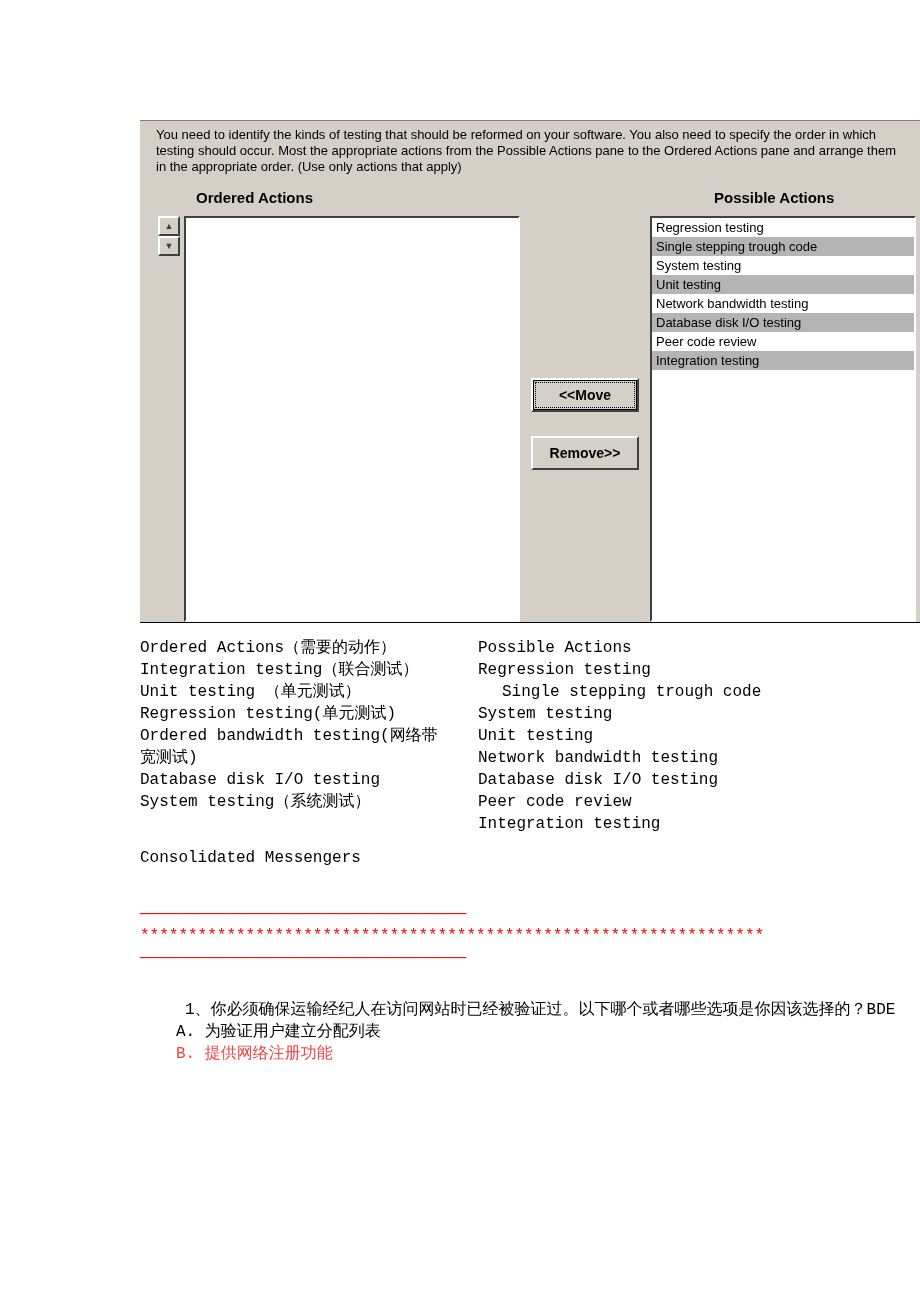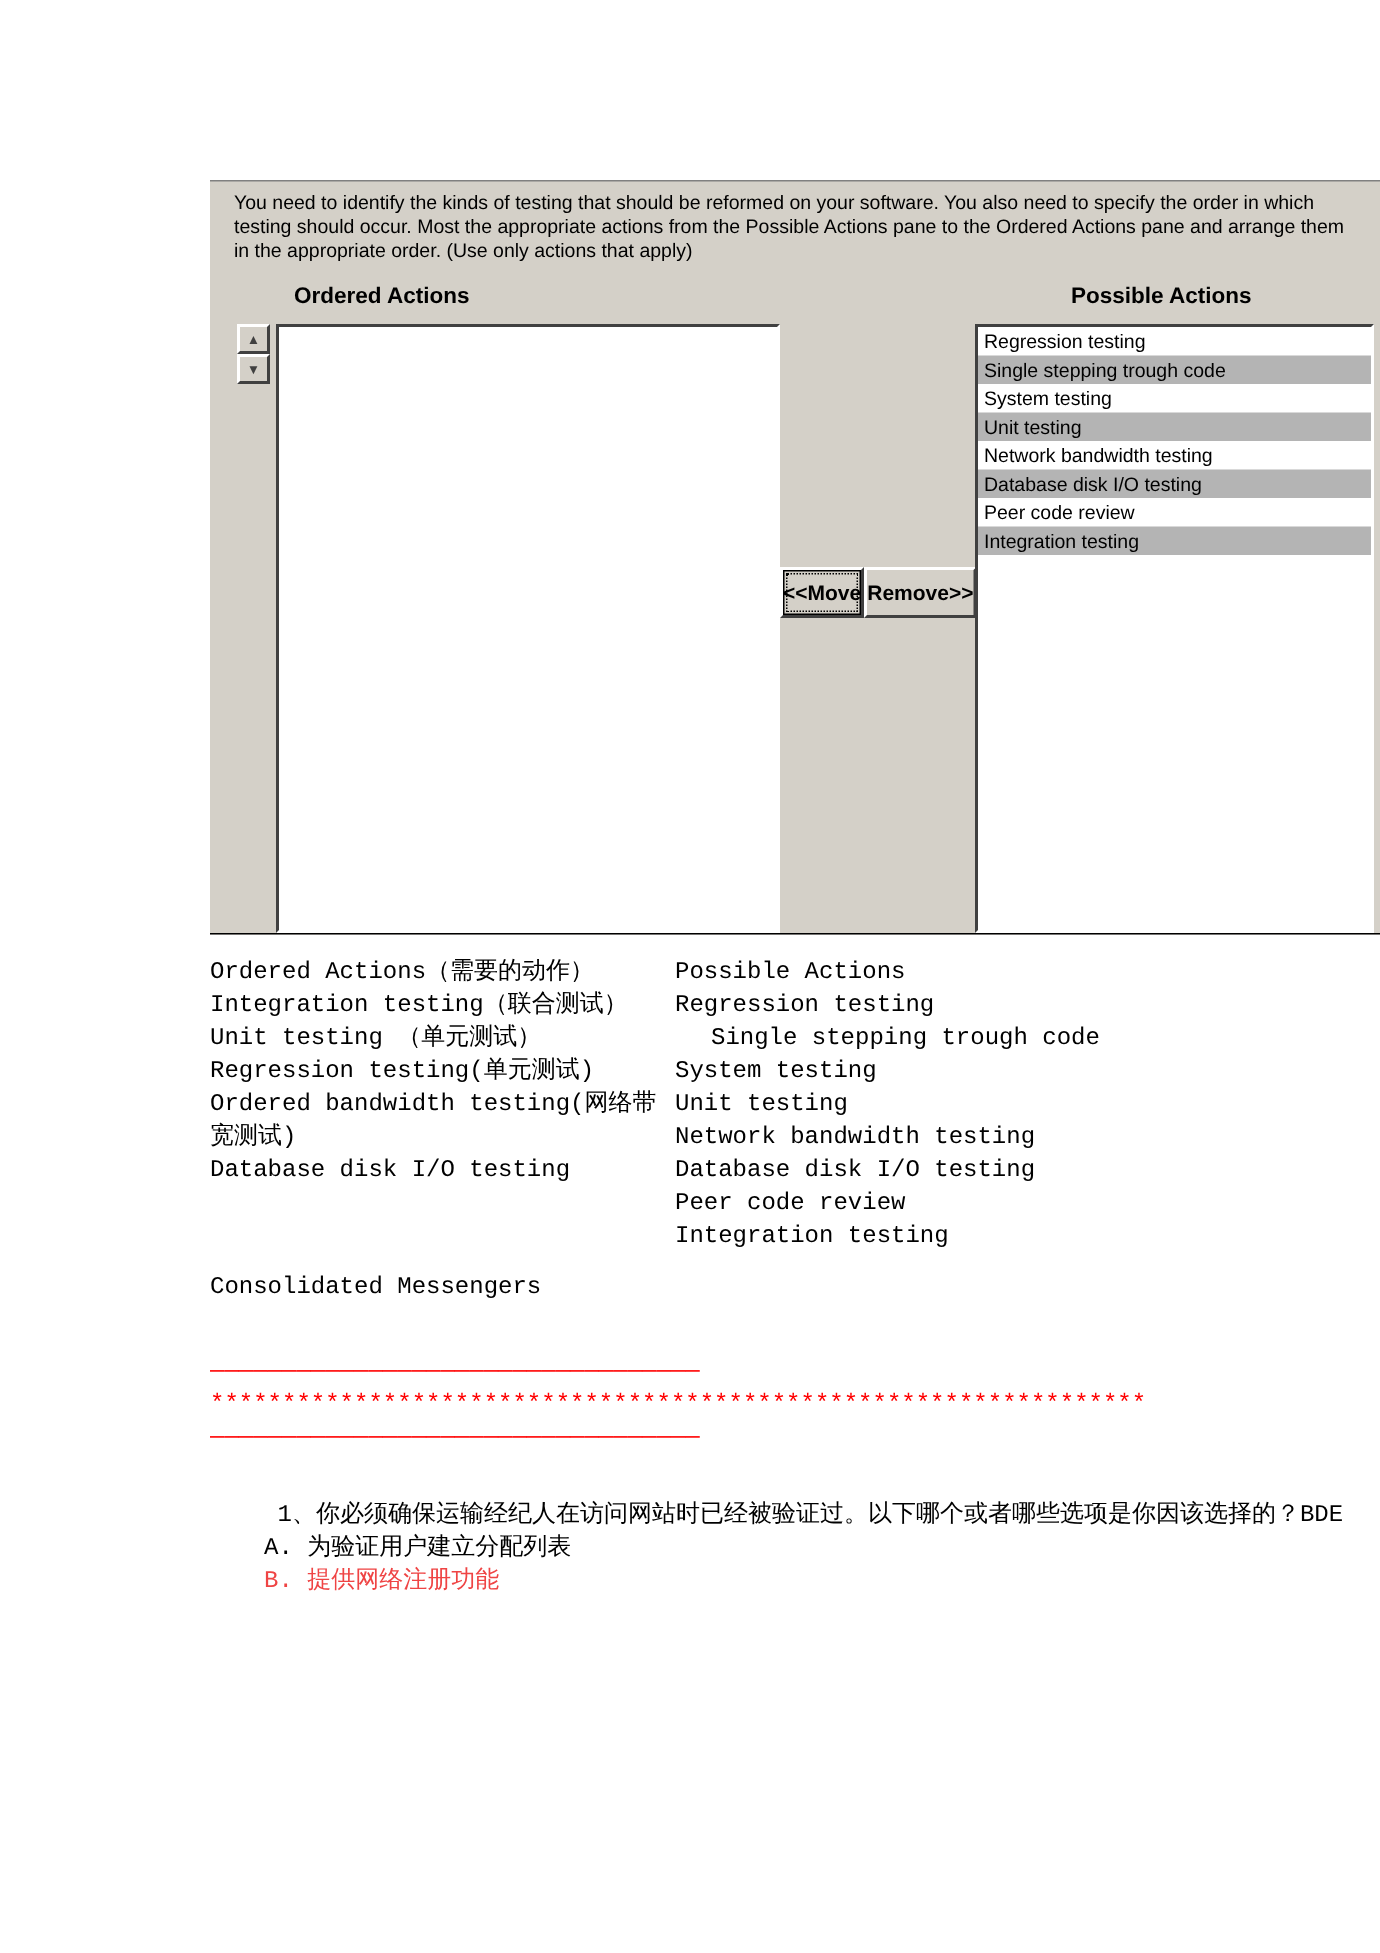--- a/index.html
+++ b/index.html
@@ -78,20 +78,21 @@
     font-family: Tahoma, Verdana, sans-serif;
     font-size: 13px;
   }
   .list-left {
     width: 336px;
     height: 406px;
   }
   .mid-col {
     width: 130px;
     display: flex;
+    flex-direction: column;
     align-items: center;
     padding-top: 162px;
   }
   .btn3d {
     width: 108px;
     height: 34px;
     background: #d4d0c8;
     border-top: 2px solid #ffffff;
     border-left: 2px solid #ffffff;
     border-right: 2px solid #404040;
@@ -127,20 +128,21 @@
   .doc {
     font-family: "SimSun", "NSimSun", "Courier New", monospace;
     font-size: 16px;
     line-height: 22px;
     color: #000;
     padding-top: 14px;
     width: 780px;
   }
   .two-col {
     display: flex;
+    gap: 28px;
   }
   .two-col .col-l { width: 310px; }
   .two-col .col-r { flex: 1; }
 
   .sep-line {
     color: #ff0000;
     font-family: "Courier New", monospace;
     letter-spacing: 0;
     white-space: pre;
     overflow: hidden;
@@ -195,20 +197,21 @@
 
   <div class="doc">
     <div class="two-col">
       <div class="col-l" id="doc-col-l">
           <div>Ordered Actions（需要的动作）</div>
           <div>Integration testing（联合测试）</div>
           <div>Unit testing （单元测试）</div>
           <div>Regression testing(单元测试)</div>
           <div>Ordered bandwidth testing(网络带宽测试)</div>
           <div>Database disk I/O testing</div>
+          <div>System testing（系统测试）</div>
         </div>
       <div class="col-r" id="doc-col-r">
           <div>Possible Actions</div>
           <div>Regression testing</div>
           <div style="text-indent: 24px;">Single stepping trough code</div>
           <div>System testing</div>
           <div>Unit testing</div>
           <div>Network bandwidth  testing</div>
           <div>Database disk I/O testing</div>
           <div>Peer code review</div>

